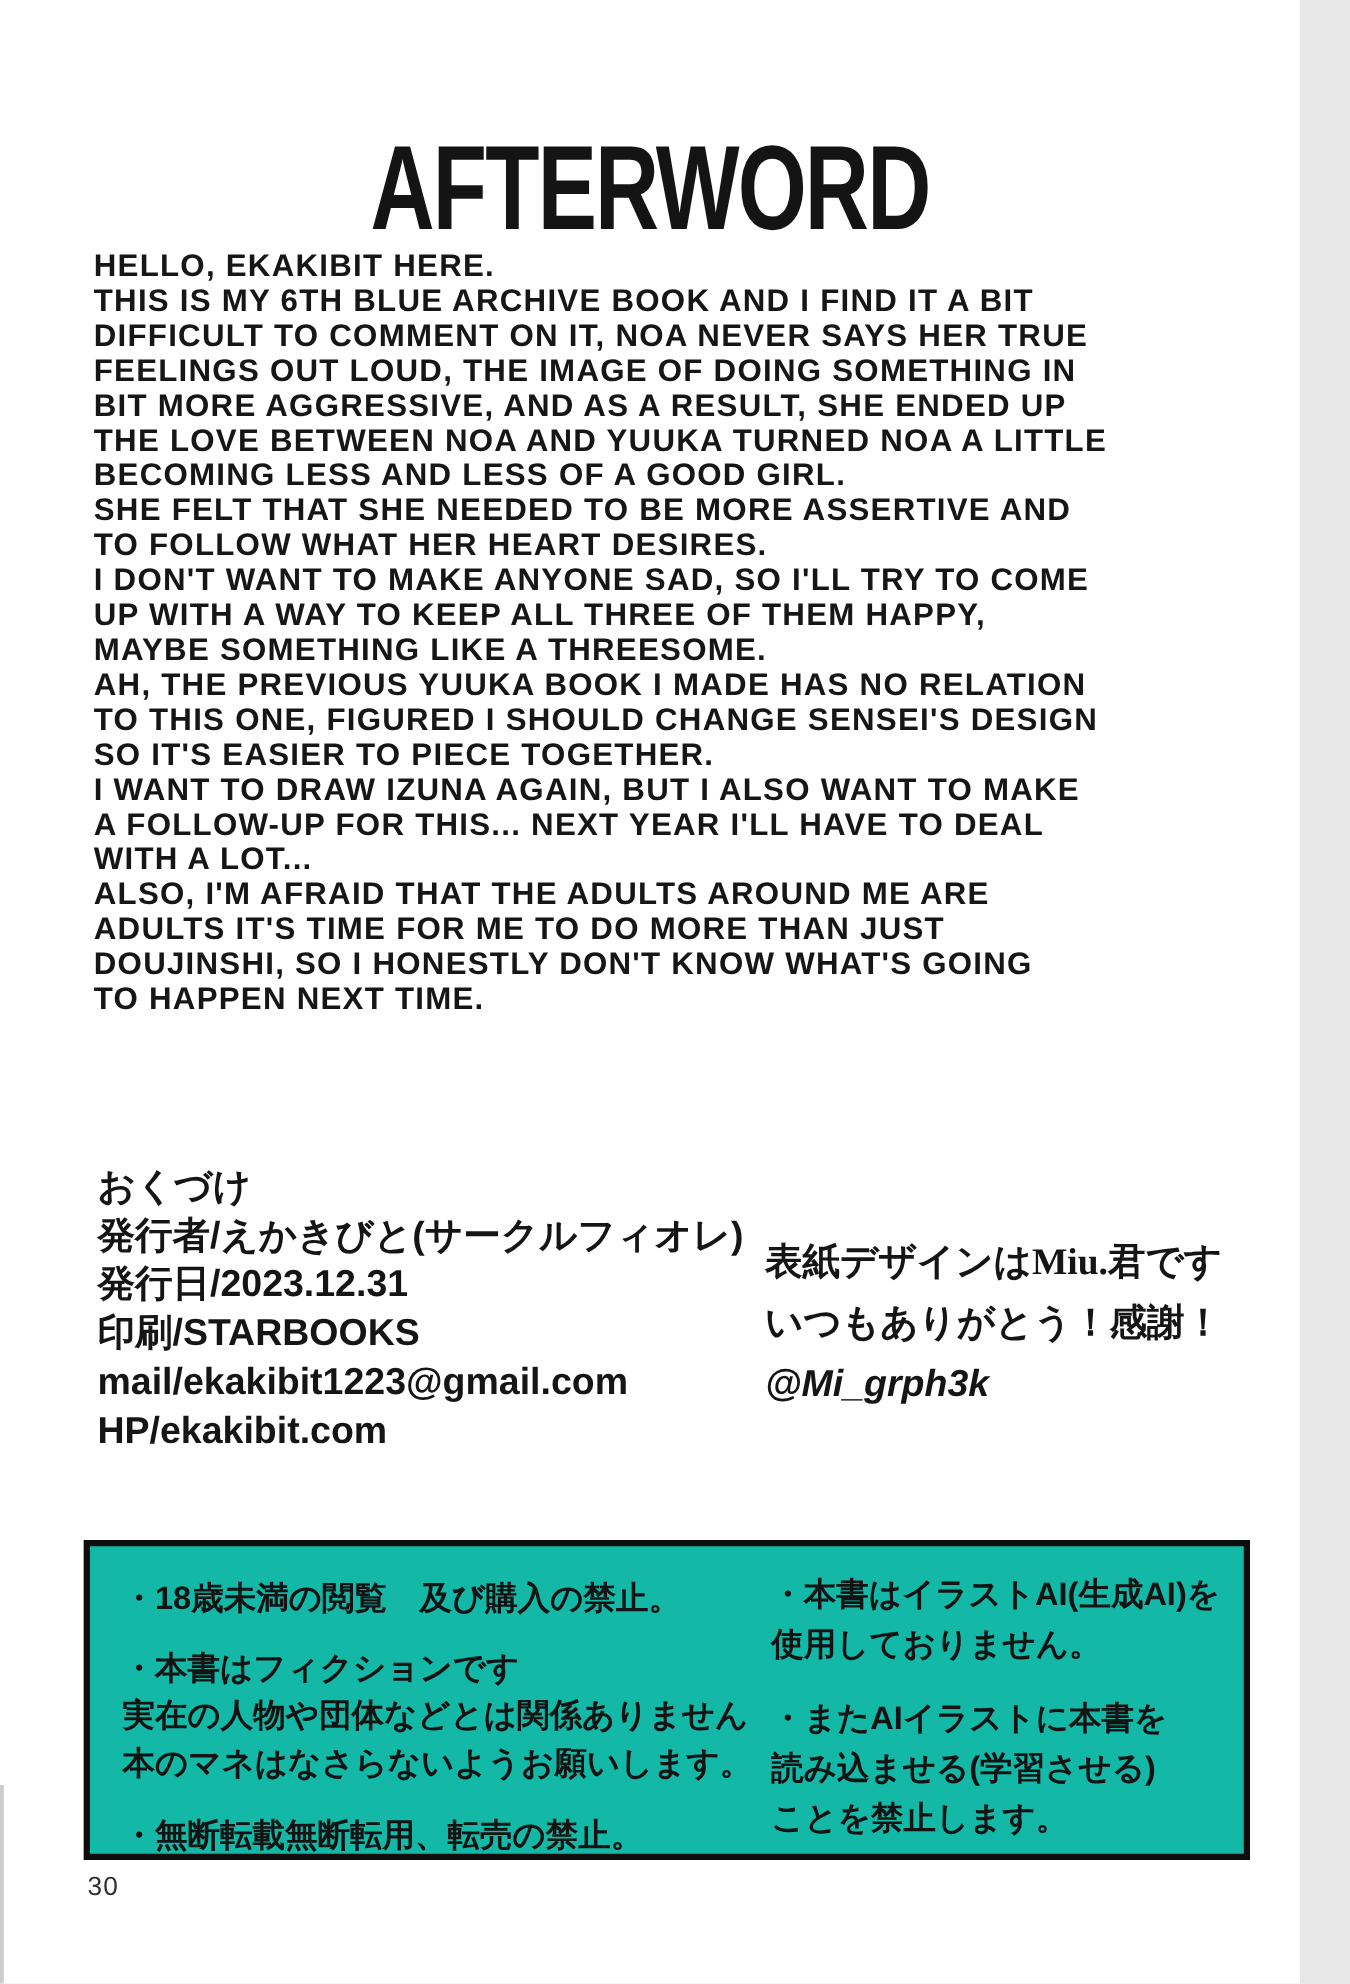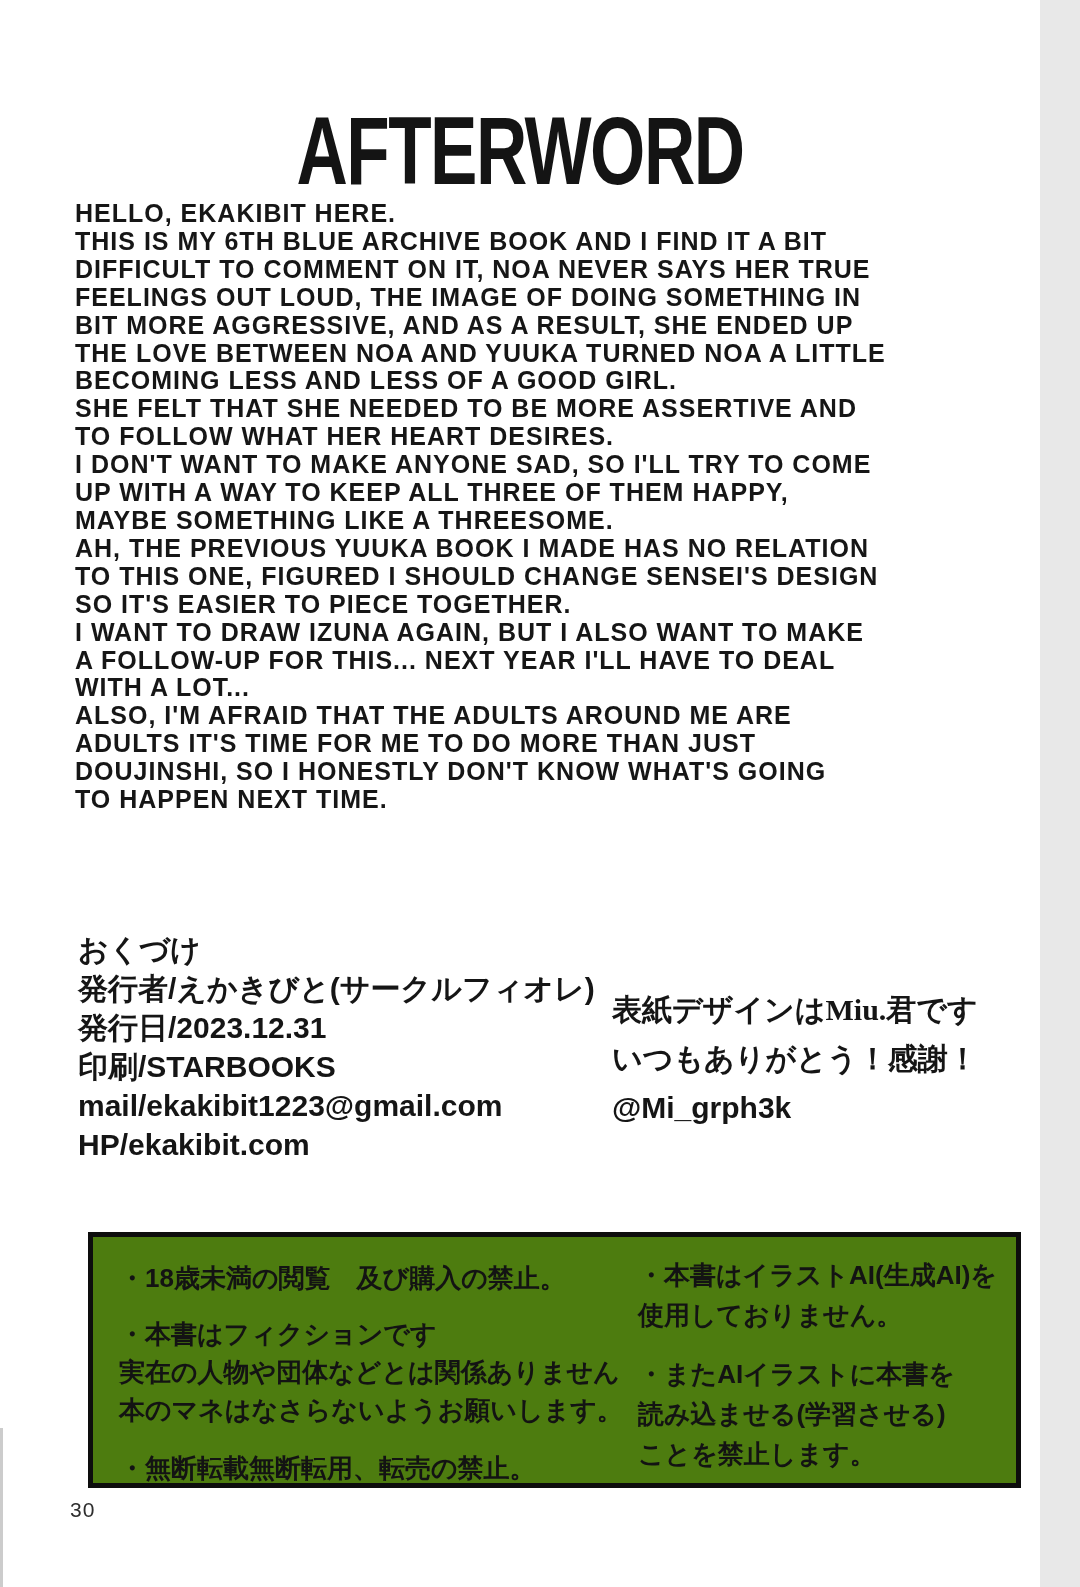--- a/index.html
+++ b/index.html
@@ -47,29 +47,28 @@
   .thanks{
     position:absolute;
     left:612px;top:985px;
     font-family:"Liberation Serif", serif;
     font-weight:600;
     font-size:30px;
     line-height:49px;
     color:#151515;
     white-space:nowrap;
   }
-  .thanks .latin{font-family:"Liberation Sans", sans-serif;font-weight:700;}
+  .thanks .latin{font-family:"Liberation Sans", sans-serif;font-weight:700;font-style:italic;}
   .notice-box{
     position:absolute;
     left:67px;top:1232px;
     width:933px;height:256px;
     border:5px solid #0d0d0d;
     box-sizing:border-box;
-    background:#4d7c0f;
-    margin-left:21px;
+    background:#14b8a6;
   }
   .nb-col{position:absolute;top:0;white-space:nowrap;}
   .nb-left{left:26px;top:22px;}
   .nb-right{left:545px;top:18px;}
   .nb-para{margin:0 0 19px 0;}
   .nb-line{
     font-size:26px;
     line-height:38px;
     font-weight:700;
     color:#131313;

